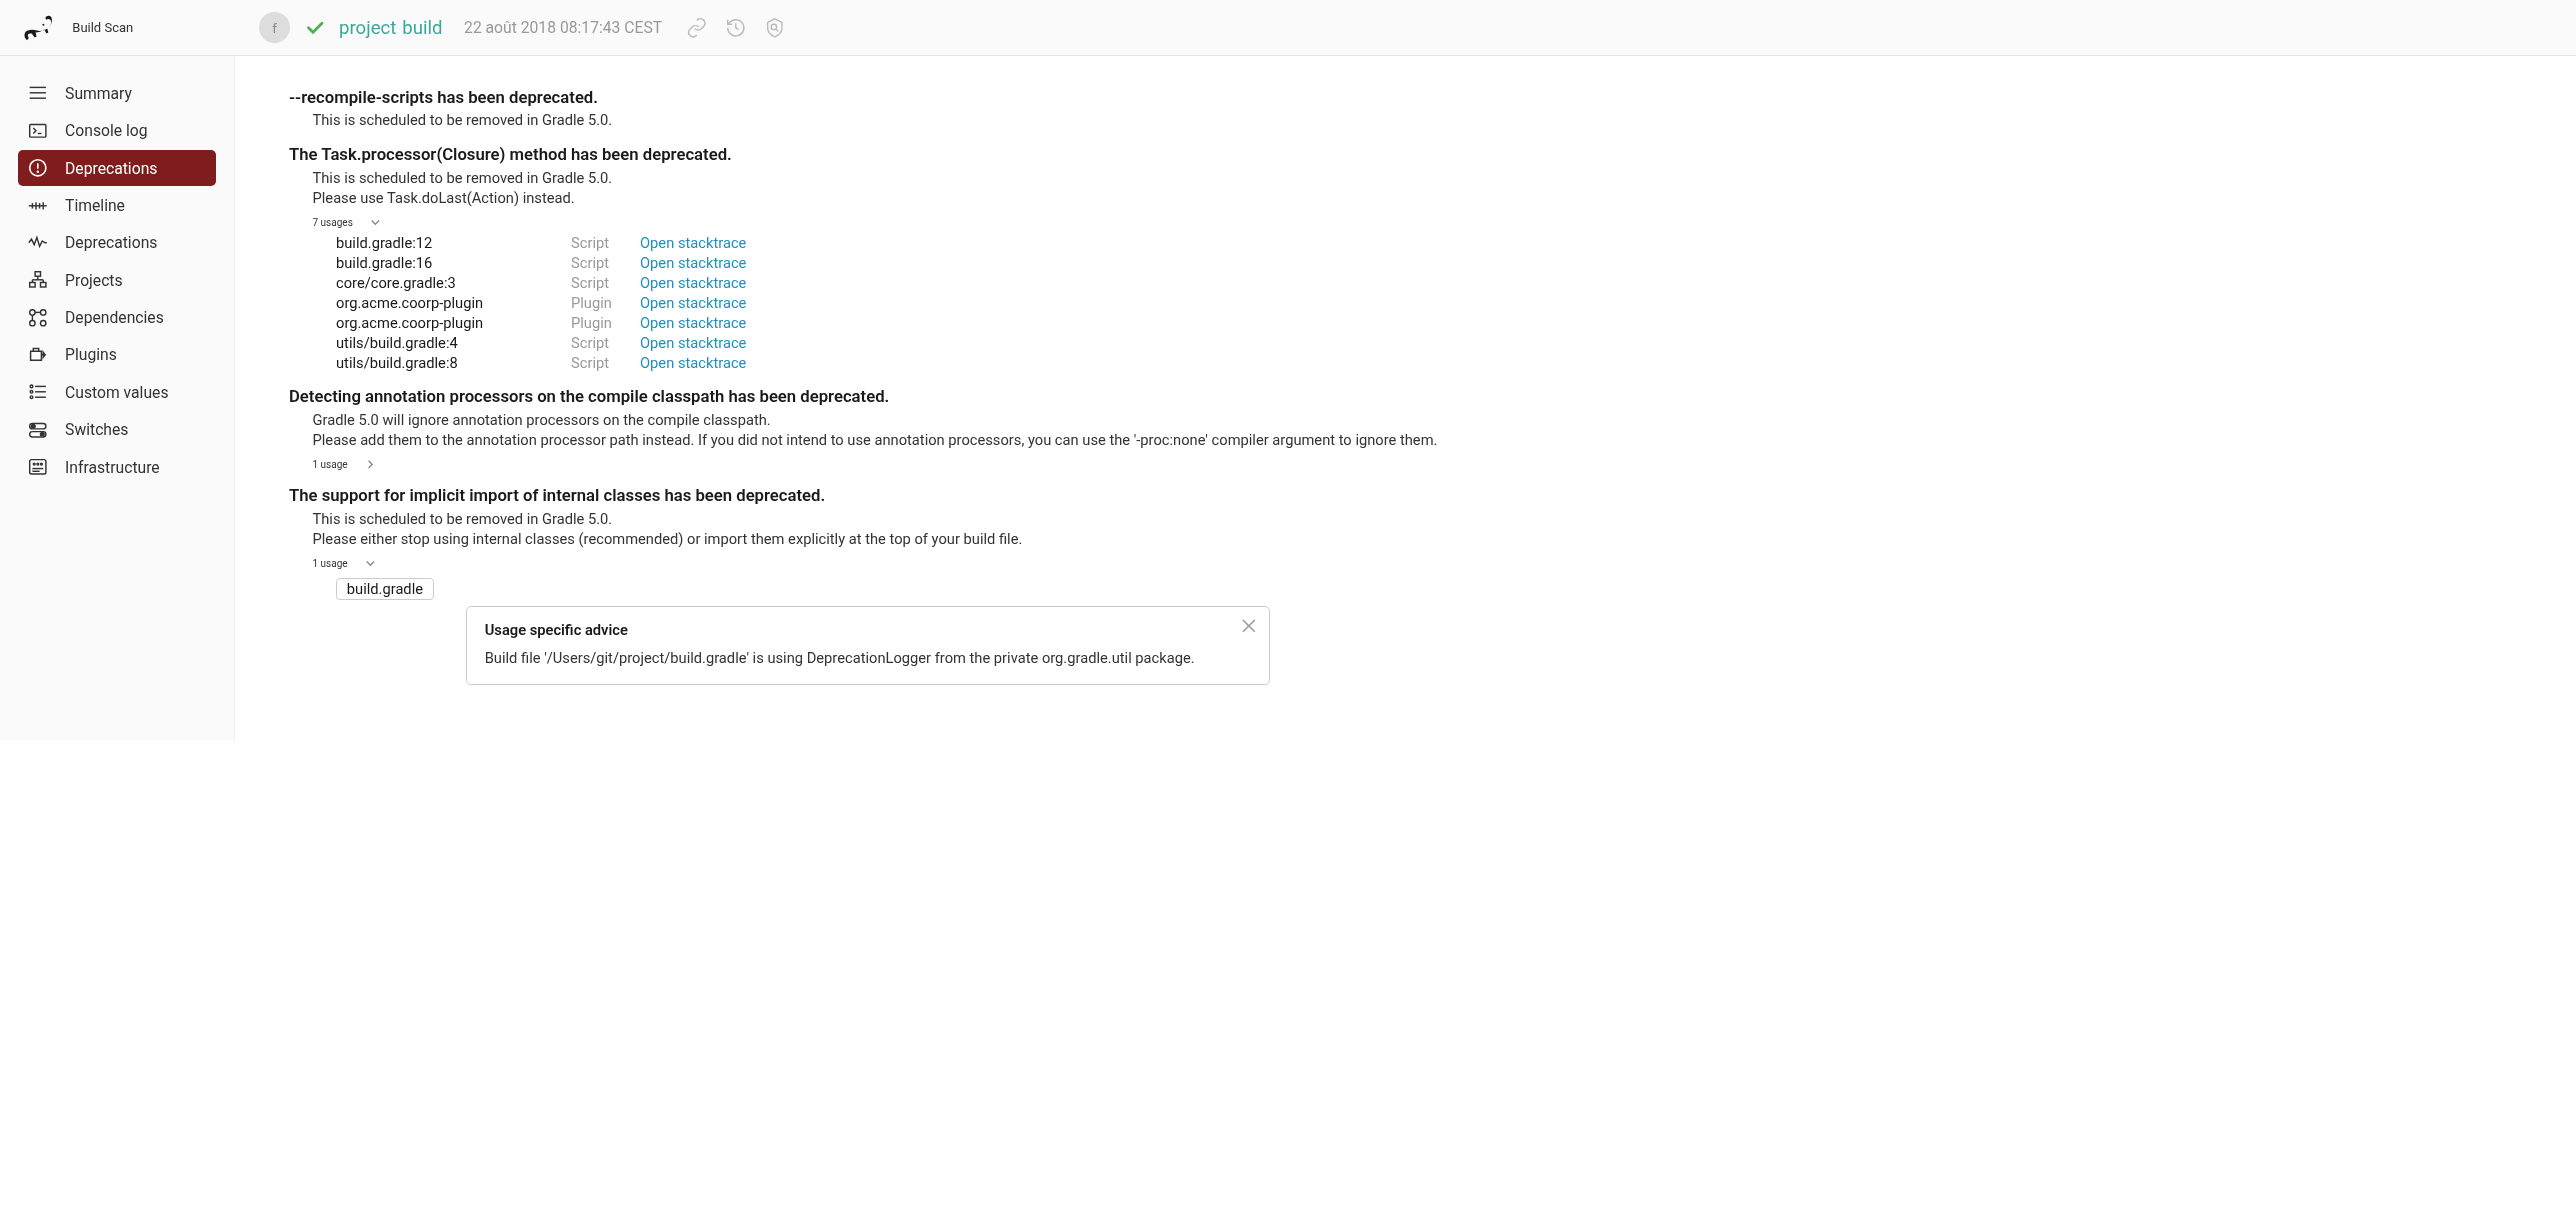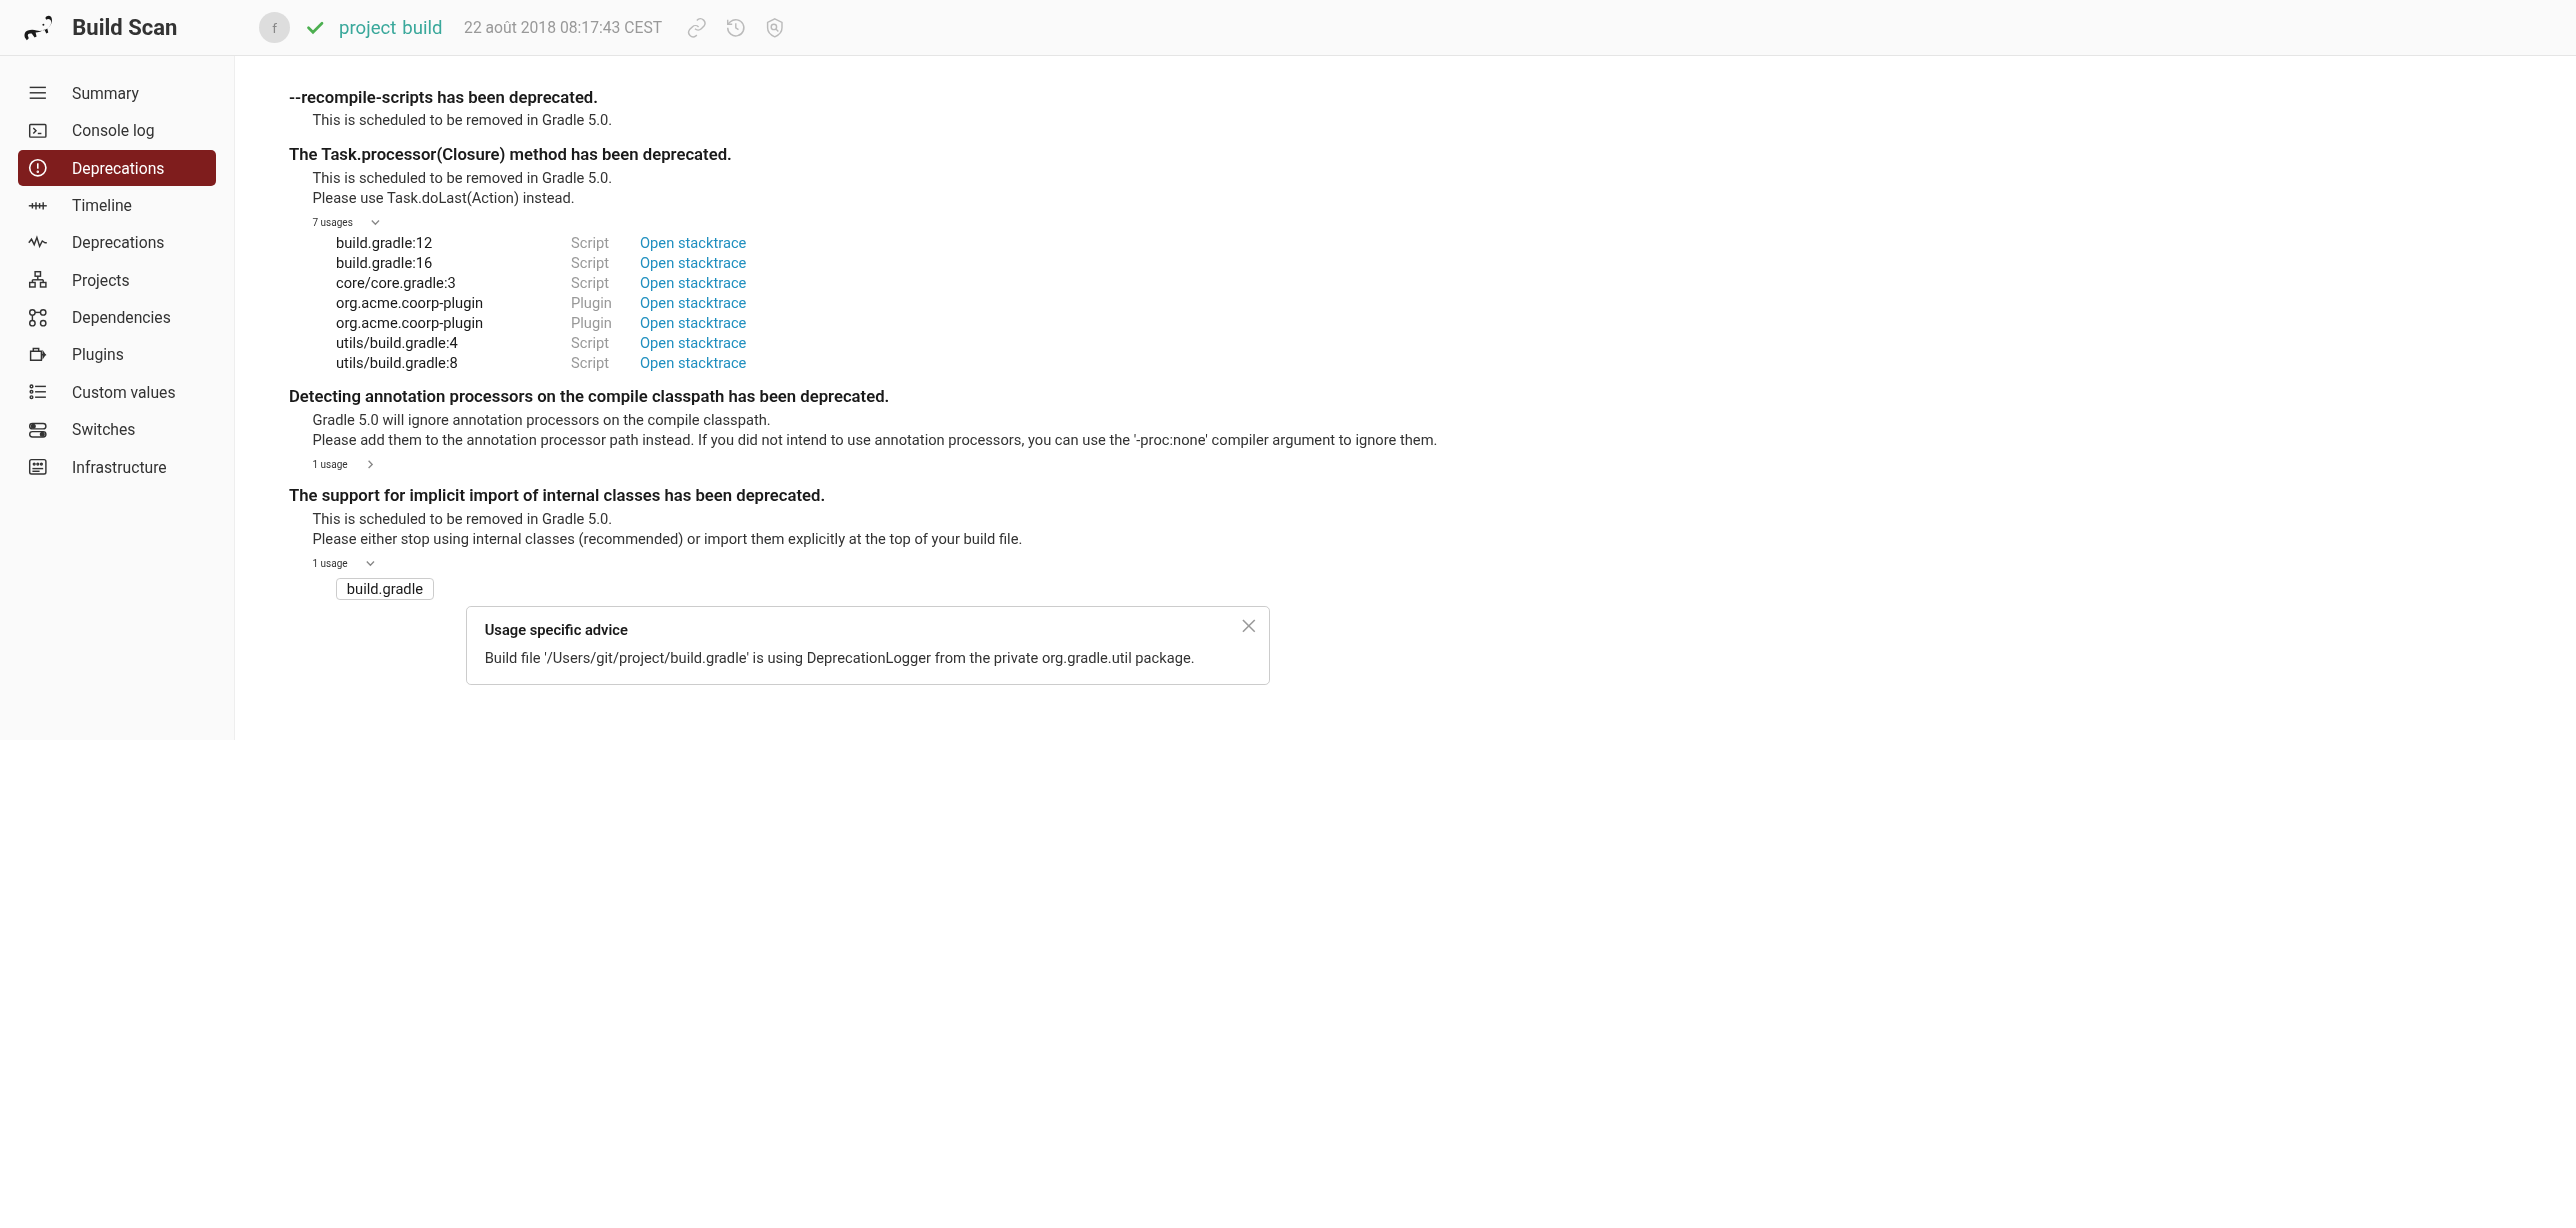--- a/index.html
+++ b/index.html
@@ -2,34 +2,34 @@
 <html><head>
 <meta charset="utf-8">
 <style>
 * { margin:0; padding:0; box-sizing:border-box; }
 body { font-family:-apple-system,BlinkMacSystemFont,"Segoe UI",Roboto,sans-serif; font-size:14.7px; color:#1a1a1a; background:#fff; }
 
 
 .topbar { display:flex; align-items:center; height:56px; padding:0 19.6px; border-bottom:1px solid #e5e5e5; background:#fafafa; gap:13.7px; }
 .logo-wrap { display:flex; align-items:center; gap:13.7px; width:216px; }
 .elephant { width:39px; height:29px; }
-.brand { font-size:22px; font-weight:700; color:#333; }
+.brand { font-size:13px; font-weight:400; color:#333; }
 .avatar { width:31px; height:31px; border-radius:50%; background:#ddd; color:#888; display:flex; align-items:center; justify-content:center; font-size:13.7px; margin-left:9.8px; }
 .check { color:#4caf50; }
 .project-build { display:flex; gap:6px; font-size:18.6px; }
 .project { color:#3aa89b; }
 .build { color:#3aa89b; }
 .timestamp { color:#999; font-size:15.7px; margin-left:7.8px; }
 .topbar-icons { display:flex; gap:17.7px; margin-left:9.8px; }
 .topbar-icon { width:21.6px; height:21.6px; color:#bbb; cursor:pointer; }
 
 
 .layout { display:flex; }
 .sidebar { width:235px; min-width:235px; padding:19.6px 17.7px; background:#fafafa; border-right:1px solid #eee; }
-.nav-item { display:flex; align-items:center; gap:23px; padding:6.9px 9.8px; border-radius:4.9px; color:#333; cursor:pointer; font-size:15.7px; margin-bottom:2px;text-align:center; }
+.nav-item { display:flex; align-items:center; gap:16px; padding:6.9px 9.8px; border-radius:4.9px; color:#333; cursor:pointer; font-size:15.7px; margin-bottom:2px;text-align:center; }
 .nav-item.active { background:#7f1d1d; color:#fff; }
 .nav-icon { width:21.6px; height:21.6px; flex-shrink:0; display:flex; align-items:center; justify-content:center; }
 .nav-item.active .nav-icon svg { stroke:#fff; }
 
 .main { flex:1; padding:19.6px 39px 39px 54px; }
 
 .sec { margin-bottom:15.7px;margin-top:12px; }
 .sec-title { font-size:16.7px; font-weight:600; color:#1a1a1a; margin-bottom:4.9px; }
 .sec-desc { font-size:14.7px; color:#333; margin-left:23.5px; margin-bottom:2px; }
 

